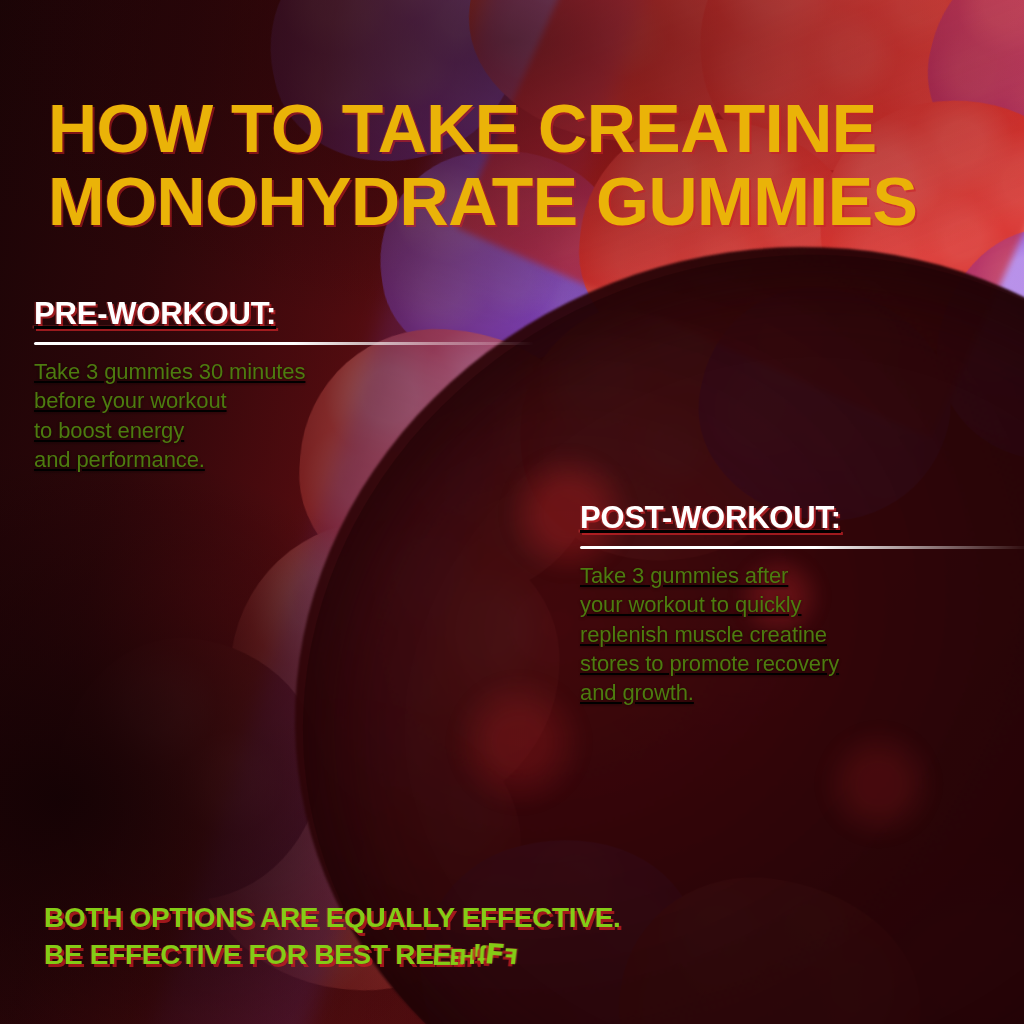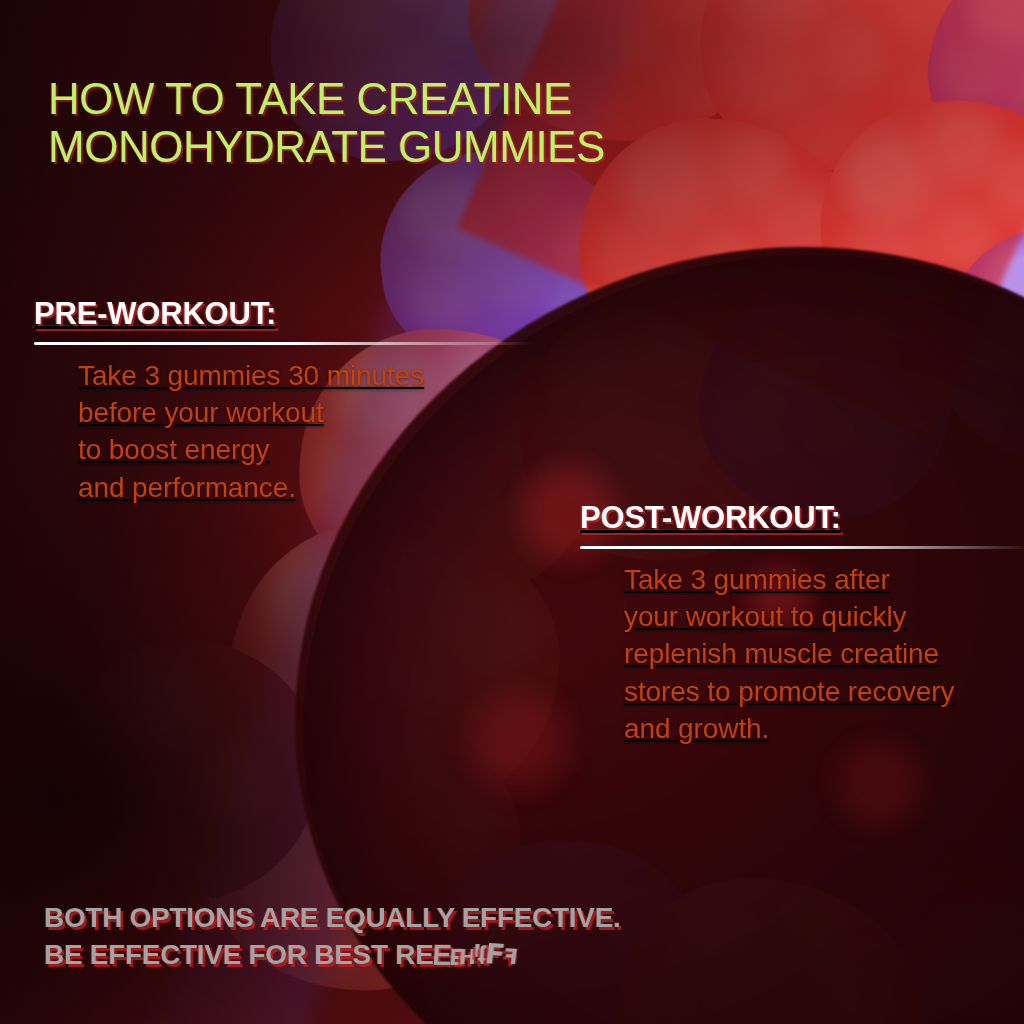--- a/index.html
+++ b/index.html
@@ -99,50 +99,49 @@
       radial-gradient(circle at 24% 18%, rgba(190,35,38,.35) 0 4%, rgba(190,35,38,0) 10%),
       radial-gradient(circle at 58% 34%, rgba(200,40,44,.30) 0 3%, rgba(200,40,44,0) 9%),
       radial-gradient(circle at 16% 62%, rgba(175,30,34,.28) 0 4%, rgba(175,30,34,0) 11%),
       radial-gradient(circle at 74% 70%, rgba(165,28,32,.22) 0 3.5%, rgba(165,28,32,0) 10%);
     filter:blur(6px);
   }
 
   
   .headline{
     position:absolute;left:48px;top:46px;width:900px;
-    color:#bef264;font-weight:400;font-size:44px;line-height:1.08;
+    color:#eab308;font-weight:700;font-size:68px;line-height:1.08;
     letter-spacing:-0.5px;
     text-shadow:2px 2px 0 rgba(200,32,36,.55), -1px 0 0 rgba(240,60,60,.25);
     white-space:pre-line;
   }
 
   .block{position:absolute;text-decoration:underline;}
   .block .kicker{
     color:#fff;font-weight:700;font-size:31px;letter-spacing:-0.2px;
     text-shadow:2px 2px 0 rgba(205,35,40,.70), -1.5px -0.5px 0 rgba(235,70,70,.35);
     margin:0;
   }
   .rule{
     height:3px;margin-top:10px;margin-bottom:12px;
     background:linear-gradient(90deg,#ffffff 0%,#ffffff 52%,rgba(255,255,255,.55) 74%,rgba(255,255,255,0) 100%);
     border-radius:2px;
   }
   .body{
-    color:#c2410c;font-size:28px;line-height:1.33;font-weight:400;
+    color:#4d7c0f;font-size:22px;line-height:1.33;font-weight:400;
     letter-spacing:-0.1px;white-space:pre-line;
     text-shadow:0 1px 3px rgba(0,0,0,.45);
-    margin-left:44px;
   }
 
   #pre-block{left:34px;top:296px;width:500px;}
   #post-block{left:580px;top:500px;width:452px;}
 
   .footer{
     position:absolute;left:44px;top:900px;width:940px;
-    color:#a3a3a3;font-weight:700;font-size:28px;line-height:1.32;
+    color:#84cc16;font-weight:700;font-size:28px;line-height:1.32;
     letter-spacing:-0.3px;
     text-shadow:2.5px 2.5px 0 rgba(200,30,34,.75), -1px -0.5px 0 rgba(235,70,70,.30);
   }
   .footer .ln{display:block;white-space:nowrap;}
   
   .glitch{
     display:inline-block;
     transform:scaleX(1.04) skewX(-3deg);
     letter-spacing:-2.5px;
     filter:blur(.25px);

